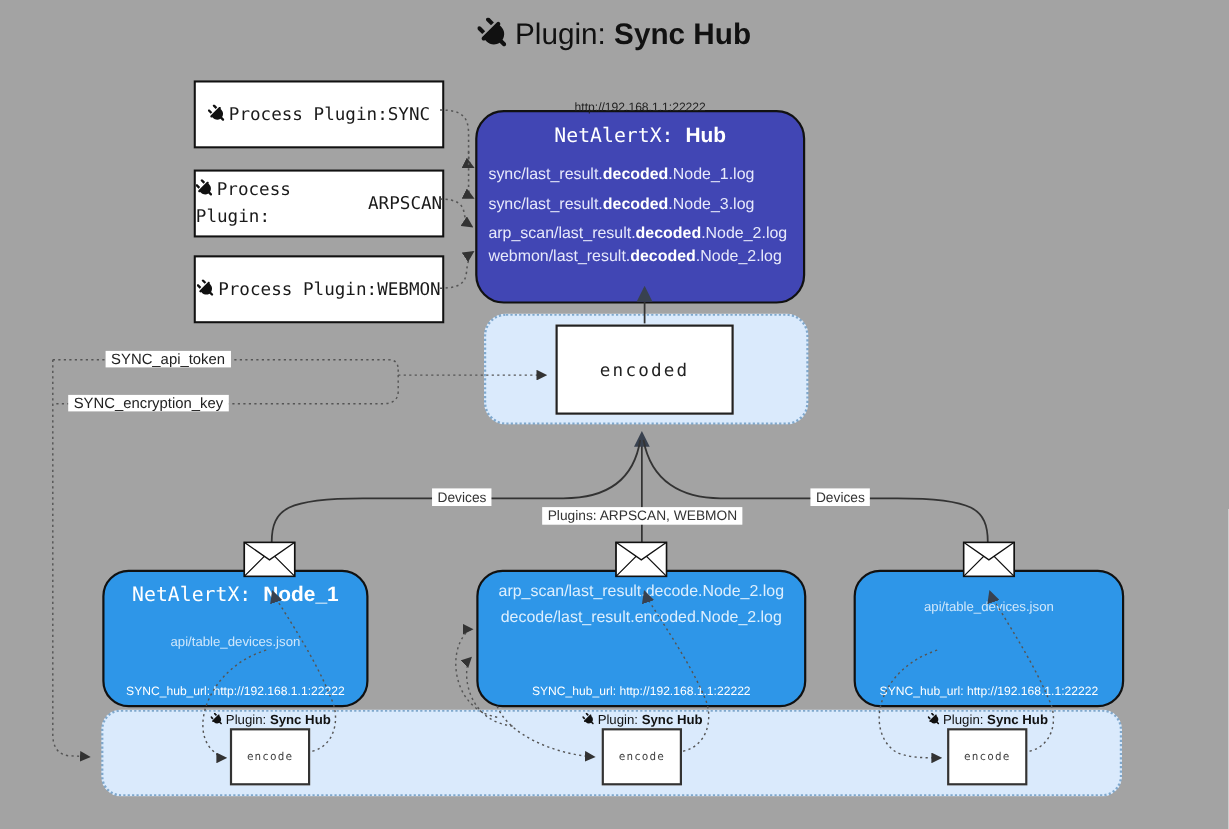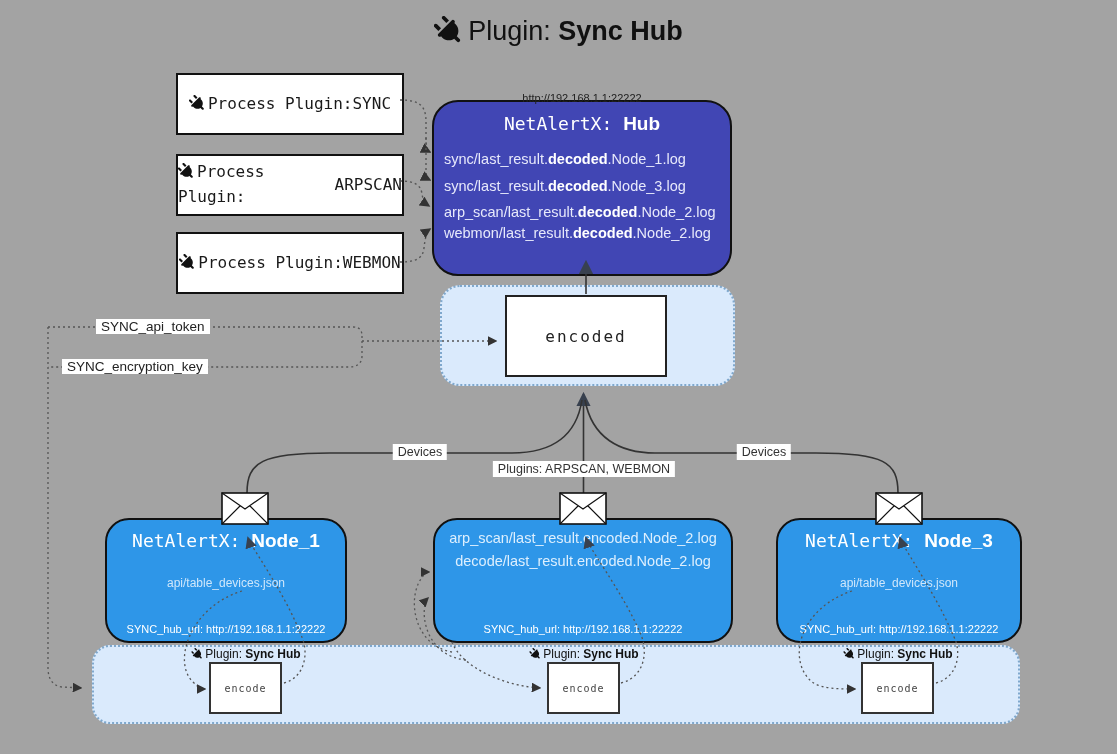--- a/index.html
+++ b/index.html
@@ -50,21 +50,21 @@
   .plug-mid{left:584px;top:461px;}
 
   
   .node{top:518px;height:125px;background:#2e96e8;border:2.5px solid #111;border-radius:24px;
         box-sizing:border-box;color:#fff;text-align:center;}
   .node-title{margin-top:10px;font-family:"DejaVu Sans Mono",monospace;font-size:18px;color:#fff;white-space:nowrap;}
   .node-title b{font-family:"Liberation Sans",sans-serif;font-size:19px;}
   .node-file-big{margin-top:24px;font-size:12px;color:#cfe7fb;}
   .node-file-sm{margin-top:7px;font-size:14.5px;color:#ddeffe;white-space:nowrap;}
   .node-url{position:absolute;bottom:6px;left:0;right:0;text-align:center;font-size:11px;color:#fff;}
-  .node1{left:93px;width:242px;margin-left:12px;}
+  .node1{left:93px;width:242px;}
   .node2{left:433px;width:300px;}
   .node3{left:776px;width:246px;}
 
   
   .env{top:492px;width:48px;height:33px;transform:translateX(-50%);}
   .env svg{display:block;}
 
   
   .bottom-wrap{left:92px;top:645px;width:928px;height:79px;background:#daeafc;
                border:2px dotted #7fa8cd;border-radius:18px;box-sizing:border-box;}
@@ -203,26 +203,25 @@
         <path d="M1,1 L24,17 L47,1 M1,32 L19,14 M47,32 L29,14" fill="none" stroke="#111" stroke-width="1.2"></path>
       </svg>
   </div>
 
   <div class="abs node node1 z1">
     <div class="node-title"><span>NetAlertX: </span><b>Node_1</b></div>
     <div class="node-file-big">api/table_devices.json</div>
     <div class="node-url">SYNC_hub_url: http://192.168.1.1:22222</div>
   </div>
   <div class="abs node node2 z1">
-    <div class="node-file-sm" style="margin-top:10px">arp_scan/last_result.encoded.Node_2.log</div>
+    <div class="node-file-sm" style="margin-top:10px">arp_scan/last_result.decode.Node_2.log</div>
     <div class="node-file-sm">decode/last_result.encoded.Node_2.log</div>
     <div class="node-url">SYNC_hub_url: http://192.168.1.1:22222</div>
   </div>
   <div class="abs node node3 z1">
-    <div class="node-title"><span>NetAlertX: </span><b>Node_3</b></div>
     <div class="node-file-big">api/table_devices.json</div>
     <div class="node-url">SYNC_hub_url: http://192.168.1.1:22222</div>
   </div>
 
   <div class="abs bottom-wrap z1"></div>
 
   <div class="abs enc-label encl1 z3">
     <svg class="plug-svg" viewBox="0 0 384 512">
         <use href="#plug-shape"></use>
       </svg><span>Plugin:</span> <b>Sync Hub</b>

